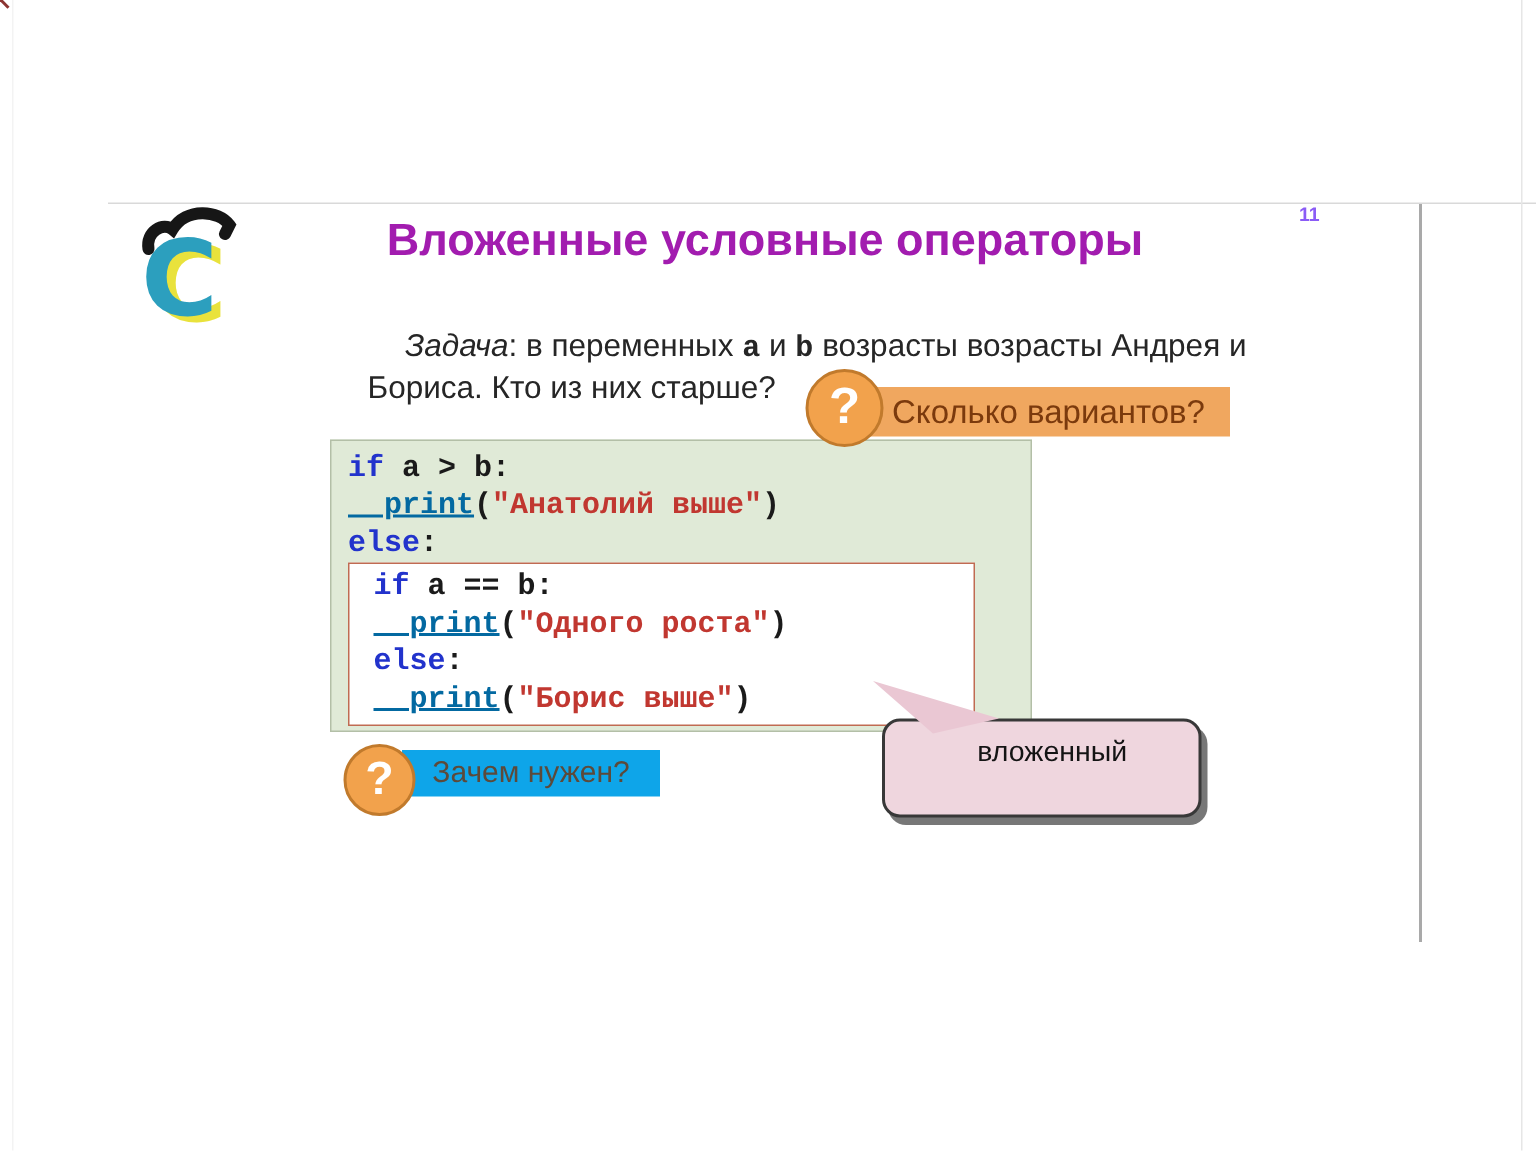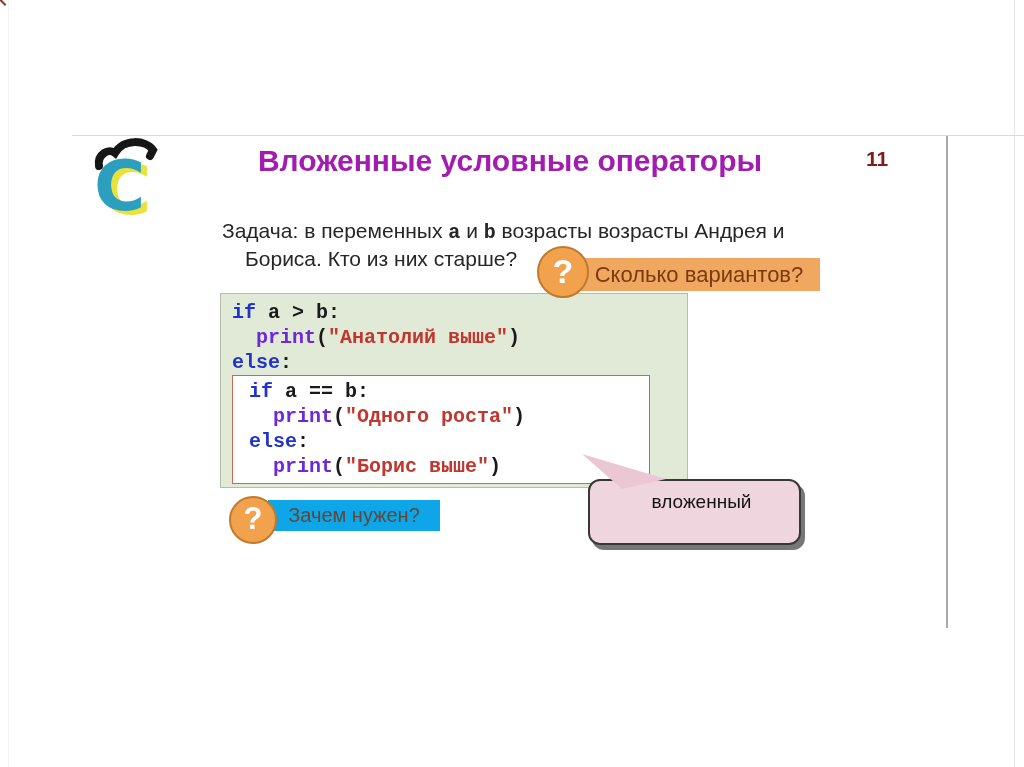--- a/index.html
+++ b/index.html
@@ -15,27 +15,27 @@
   .top-divider{left:72px;top:135px;width:952px;height:1px;background:#d9d9d9;}
   .right-divider{left:946px;top:136px;width:2px;height:492px;background:#a9a9a9;}
   .far-right-edge{left:1014px;top:0;width:1px;height:767px;background:#e6e6e6;}
 
   
   .logo{left:90px;top:134px;width:76px;height:88px;}
   .slide-title{
     left:210px;top:144px;width:600px;text-align:center;
     font-size:30px;font-weight:bold;color:#a21caf;letter-spacing:0px;
   }
-  .page-number{left:866px;top:147px;width:34px;font-size:21px;font-weight:bold;color:#7f1d1d;}
+  .page-number{left:866px;top:135px;width:34px;font-size:13px;font-weight:bold;color:#8b5cf6;}
 
   
   .task-line{color:#262626;font-size:21px;white-space:nowrap;}
   .task-line-1{left:222px;top:219px;}
   .task-line-2{left:245px;top:247px;}
-  .task-label{}
+  .task-label{font-style:italic;margin-left:48px;}
   .task-var{font-family:"Liberation Mono",monospace;font-weight:bold;font-size:20px;}
 
   
   .q-circle{
     width:52px;height:52px;border-radius:50%;
     background:#f2a24c;border:2px solid #c17a2c;box-sizing:border-box;
     color:#ffffff;font-weight:bold;font-size:34px;text-align:center;line-height:46px;
     z-index:7;
   }
   .q-circle-variants{left:537px;top:246px;}
@@ -56,21 +56,21 @@
     background:#e0ead7;border:1px solid #b3bfa7;
     font-family:"Liberation Mono",monospace;font-weight:bold;font-size:20px;line-height:25px;
     padding:6px 16px 0 11px;z-index:2;
   }
   .code-line{white-space:pre;}
   .inner-box{
     background:#ffffff;border:1px solid #c06b52;box-sizing:border-box;
     width:418px;margin-top:0;padding:3px 0 4px 16px;
   }
   .tok-kw{color:#2233cc;}
-  .tok-fn{color:#6d28d9;}
+  .tok-fn{color:#0369a1;text-decoration:underline;}
   .tok-str{color:#c13730;}
   .tok-pl{color:#1a1a1a;}
 
   
   .bubble{
     left:588px;top:479px;width:213px;height:66px;box-sizing:border-box;
     background:#efd6de;border:2px solid #383838;border-radius:12px;
     box-shadow:4px 5px 0 #777777;
     text-align:center;color:#141414;font-size:19px;line-height:23px;padding-top:9px;
     z-index:5;

